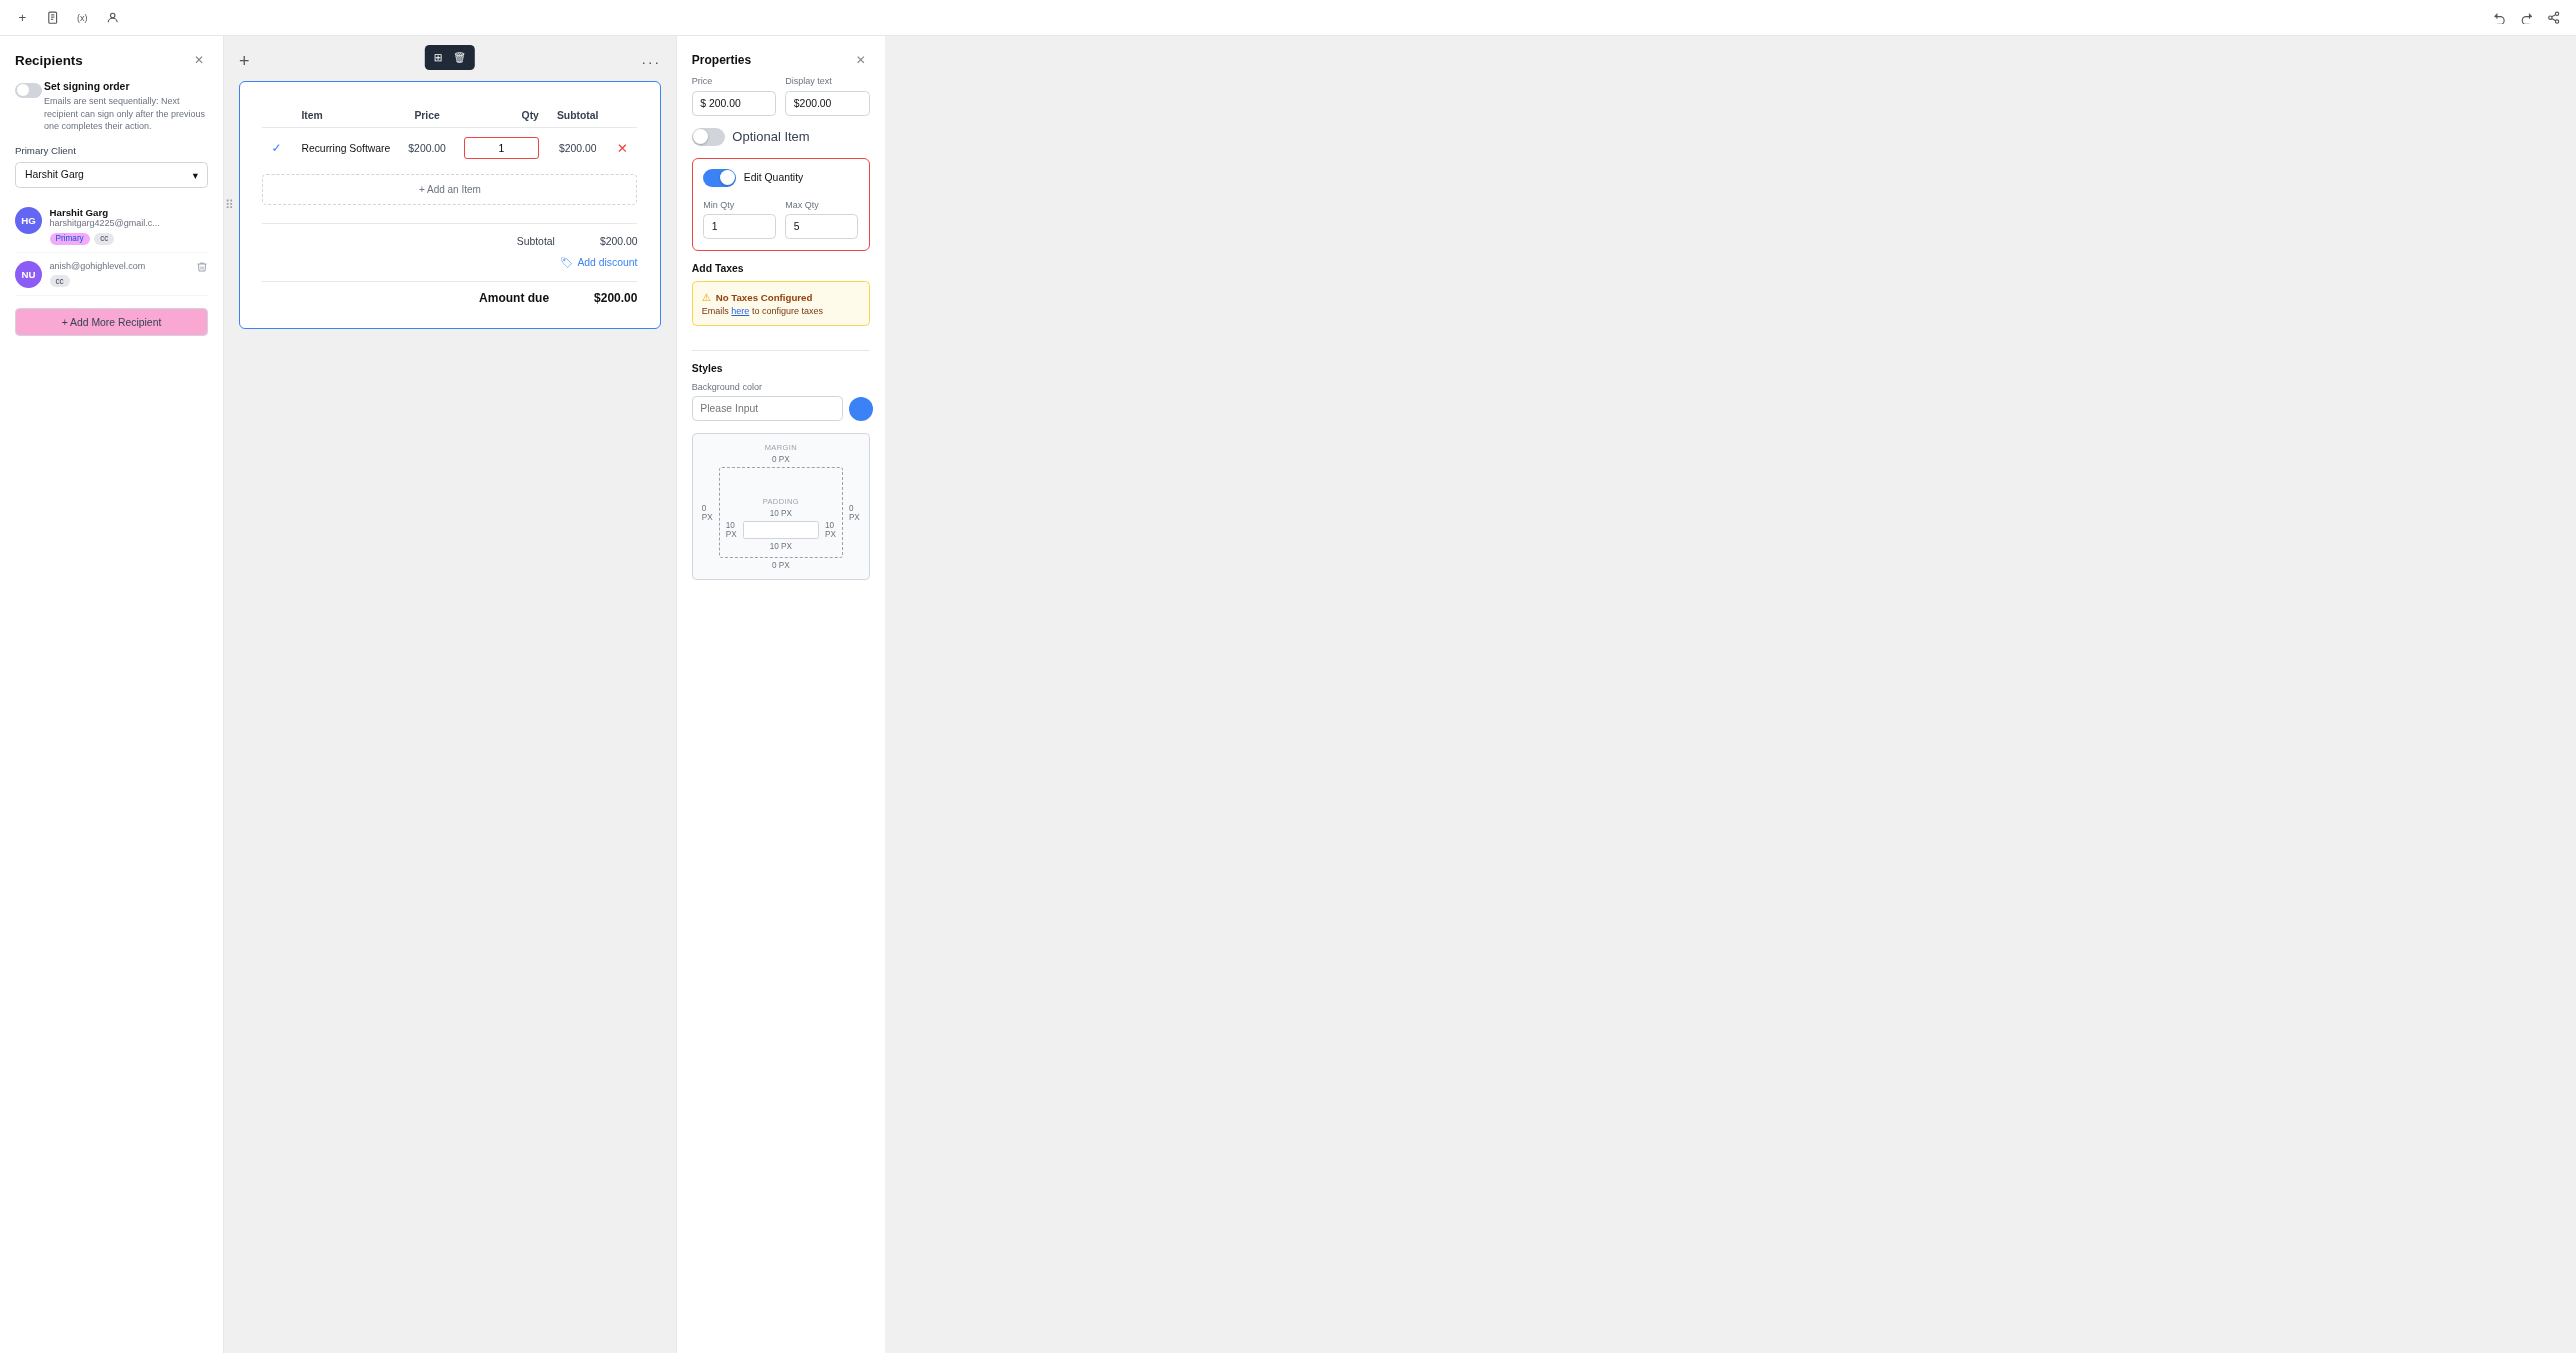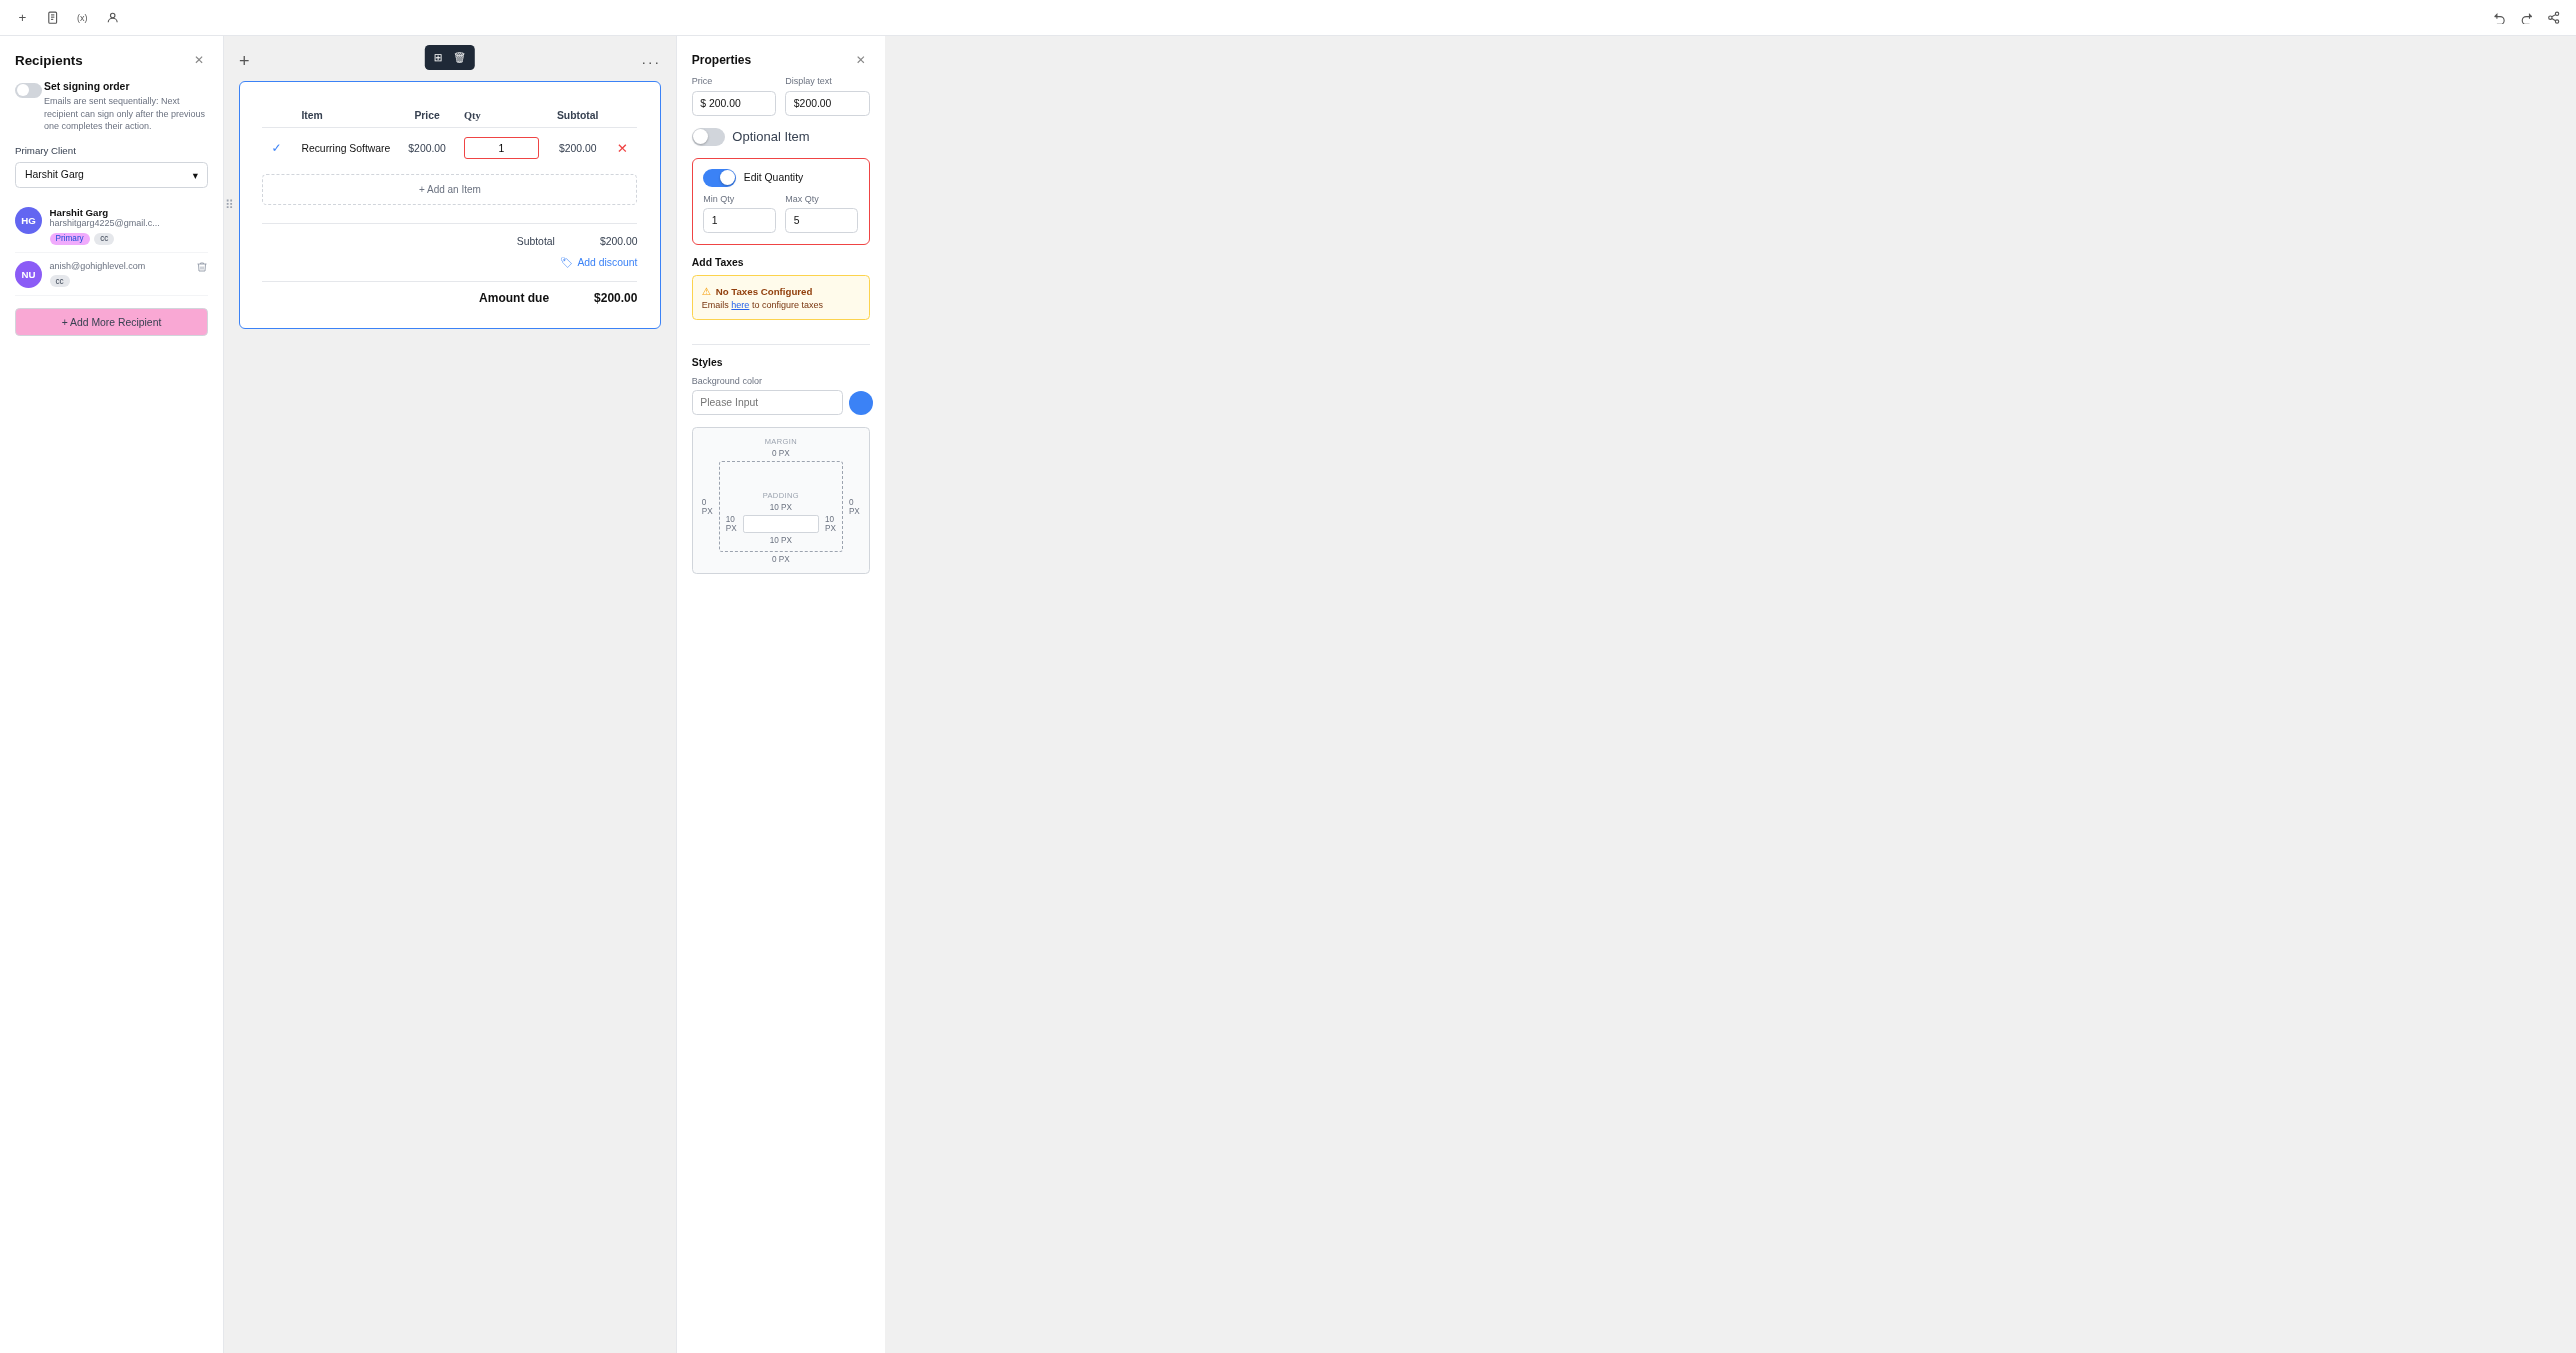--- a/index.html
+++ b/index.html
@@ -81,21 +81,21 @@
 
     .prop-row { display: flex; gap: 9px; margin-bottom: 12px; }
     .prop-group { flex: 1; }
     .prop-label { font-size: 9px; color: #6b7280; margin-bottom: 4.5px; }
     .prop-input { border: 0.7px solid #d1d5db; border-radius: 4.5px; padding: 6px 7.5px; font-size: 10.4px; color: #111; width: 100%; }
 
     .prop-toggle-row { display: flex; align-items: center; gap: 7.5px; margin-bottom: 12px; }
     .prop-toggle-label { font-size: 13px; color: #374151; }
 
     .edit-qty-box { border: 1.5px solid #ef4444; border-radius: 6px; padding: 10.4px; margin-bottom: 12px; }
-    .edit-qty-toggle-row { display: flex; align-items: center; gap: 7.5px; margin-bottom: 7px; }
+    .edit-qty-toggle-row { display: flex; align-items: center; gap: 7.5px; margin-bottom: 13px; }
     .edit-qty-label { font-size: 10.4px; font-weight: 500; color: #111; }
     .min-max-row { display: flex; gap: 9px; }
     .min-max-group { flex: 1; }
     .min-max-label { font-size: 9px; color: #6b7280; margin-bottom: 4.5px; }
     .min-max-input { border: 0.7px solid #d1d5db; border-radius: 4.5px; padding: 6px 7.5px; font-size: 10.4px; color: #111; width: 100%; }
 
     .section-title { font-size: 10.4px; font-weight: 600; color: #111; margin-bottom: 7.5px; }
     .tax-warning { background: #fffbeb; border: 0.7px solid #fcd34d; border-radius: 4.5px; padding: 9px; margin-bottom: 12px; }
     .tax-warning-header { display: flex; align-items: center; gap: 4.5px; margin-bottom: 3px; }
     .warning-icon { color: #f59e0b; font-size: 10.4px; }
@@ -259,21 +259,21 @@
 
       <div class="invoice-card">
         <div class="drag-handle">⠿</div>
 
         <table class="invoice-table">
           <thead>
             <tr>
               <th style="width:30px;"></th>
               <th>Item</th>
               <th style="text-align:center;">Price</th>
-              <th style="text-align:left;font-family:Liberation Serif, serif;">Qty</th>
+              <th style="text-align:right;">Qty</th>
               <th style="text-align:center;">Subtotal</th>
               <th style="width:30px;"></th>
             </tr>
           </thead>
           <tbody>
             <tr>
               <td style="color:#3b82f6; font-size:12px;">✓</td>
               <td class="item-name">Recurring Software</td>
               <td class="item-price" style="text-align:center;">$200.00</td>
               <td style="text-align:center;">

